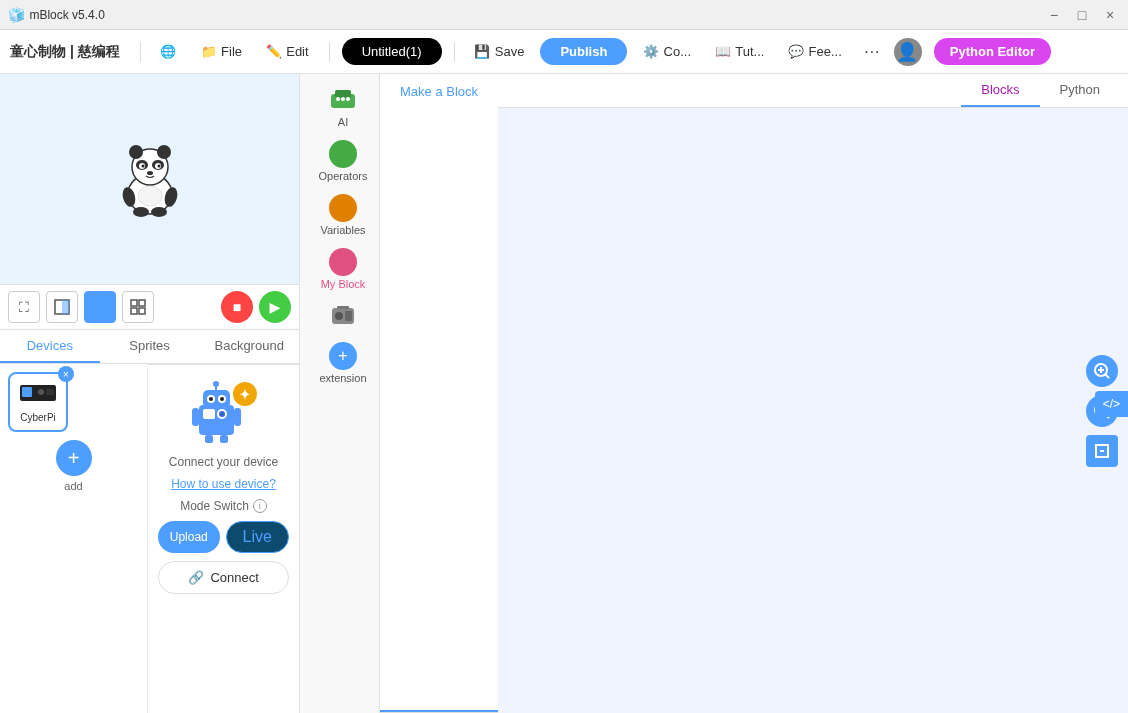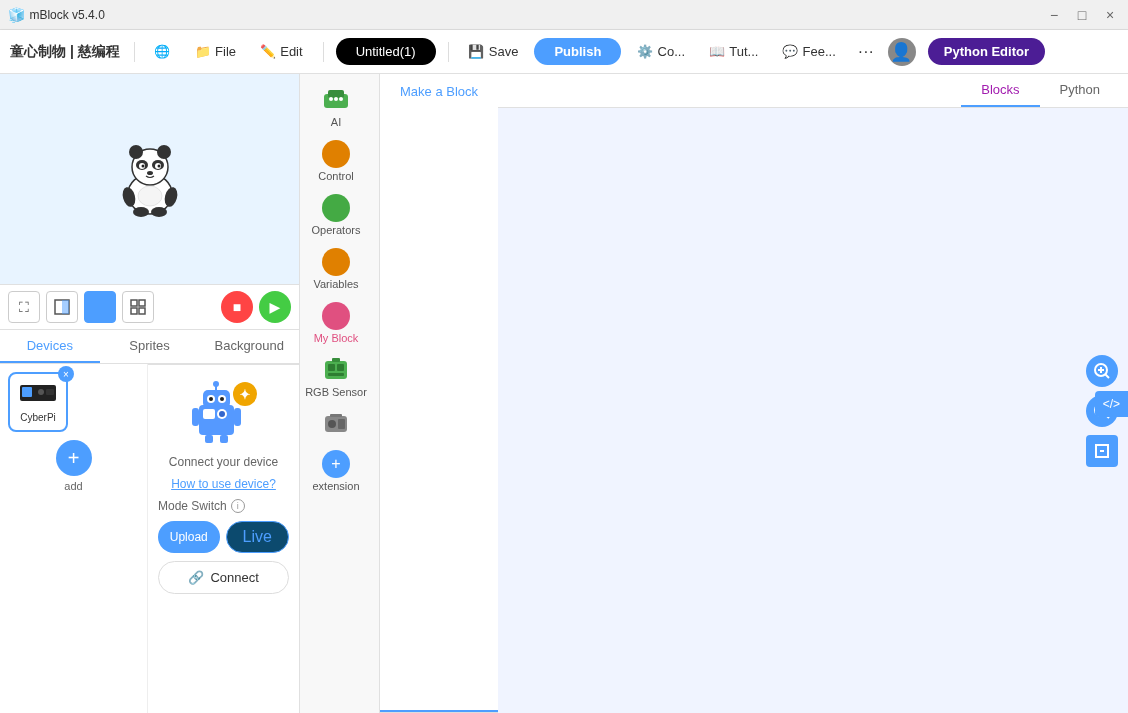--- a/index.html
+++ b/index.html
@@ -23,21 +23,21 @@
     .menu-bar {
       height: 44px;
       background: white;
       display: flex;
       align-items: center;
       padding: 0 10px;
       gap: 8px;
       border-bottom: 1px solid #e0e0e0;
       box-shadow: 0 1px 3px rgba(0,0,0,0.1);
     }
-    .menu-logo { font-size: 14px; color: #333; font-weight: bold; margin-right: 2px; white-space: nowrap; }
+    .menu-logo { font-size: 14px; color: #333; font-weight: bold; margin-right: 8px; white-space: nowrap; }
     .menu-item { display: flex; align-items: center; gap: 4px; padding: 4px 8px; cursor: pointer; color: #333; font-size: 13px; border-radius: 4px; }
     .menu-separator { width: 1px; height: 20px; background: #ddd; margin: 0 4px; }
     .project-name-btn {
       background: #000000;
       color: white;
       border: none;
       border-radius: 20px;
       padding: 6px 20px;
       font-size: 13px;
       cursor: pointer;
@@ -50,21 +50,21 @@
       border-radius: 20px;
       padding: 6px 20px;
       font-size: 13px;
       cursor: pointer;
       font-weight: bold;
     }
     .menu-icon-btn { display: flex; align-items: center; gap: 4px; color: #333; font-size: 13px; cursor: pointer; padding: 4px 8px; }
     .more-btn { color: #333; font-size: 16px; cursor: pointer; padding: 4px 6px; }
     .avatar { width: 28px; height: 28px; border-radius: 50%; background: #888; overflow: hidden; display: flex; align-items: center; justify-content: center; }
     .python-editor-btn {
-      background: #4c1d95;
+      background: #d946ef;
       color: white;
       border: none;
       border-radius: 20px;
       padding: 6px 16px;
       font-size: 13px;
       cursor: pointer;
       font-weight: bold;
       margin-left: 4px;
     }
 
@@ -180,41 +180,41 @@
       padding: 10px;
       display: flex;
       flex-direction: column;
       align-items: center;
       gap: 8px;
       border-top: 1px solid #e0e0e0;
     }
     .connect-illustration { width: 100px; height: 70px; position: relative; display: flex; align-items: center; justify-content: center; }
     .connect-text { font-size: 12px; color: #666; }
     .how-to-link { font-size: 12px; color: #4d9eff; text-decoration: underline; cursor: pointer; }
-    .mode-switch-row { display: flex; align-items: center; gap: 4px; font-size: 12px; color: #666; width: 100%; }
+    .mode-switch-row { display: flex; align-items: center; gap: 4px; font-size: 12px; color: #666; width: 100%; justify-content: center; }
     .info-icon { width: 14px; height: 14px; border: 1px solid #999; border-radius: 50%; font-size: 9px; display: flex; align-items: center; justify-content: center; color: #999; cursor: pointer; }
     .upload-live-row { display: flex; gap: 6px; width: 100%; justify-content: space-between; }
     .upload-btn {
       flex: 1; padding: 6px; background: #4d9eff; color: white; border: none; border-radius: 20px; font-size: 12px; cursor: pointer;
     }
     .live-btn {
       flex: 1; padding: 6px; background: #0c4a6e; color: #4d9eff; border: 1.5px solid #4d9eff; border-radius: 20px; font-size: 16px; cursor: pointer;
     }
     .connect-btn {
       width: 100%; padding: 8px; background: white; color: #333; border: 1.5px solid #ddd; border-radius: 20px; font-size: 13px; cursor: pointer; display: flex; align-items: center; justify-content: center; gap: 6px;
     }
 
     
     .block-categories {
       width: 80px;
       background: #f8f8f8;
       border-right: 1px solid #e0e0e0;
       display: flex;
       flex-direction: column;
-      align-items: flex-start;
+      align-items: flex-end;
       padding: 8px 0;
       gap: 4px;
       overflow-y: auto;
     }
     .category-item {
       display: flex;
       flex-direction: column;
       align-items: center;
       cursor: pointer;
       padding: 4px;
@@ -528,52 +528,36 @@
           <circle cx="9" cy="13" r="2" fill="white"></circle>
           <circle cx="14" cy="13" r="2" fill="white"></circle>
           <circle cx="19" cy="13" r="2" fill="white"></circle>
         </svg>
       </div>
       <span class="category-label">AI</span>
     </div>
 
 
 
-    <div class="category-item">
-      <div class="category-circle" style="background:#e08000;"></div>
-      <span class="category-label">Control</span>
-    </div>
 
     <div class="category-item">
       <div class="category-circle" style="background:#44aa44;"></div>
       <span class="category-label">Operators</span>
     </div>
 
     <div class="category-item">
       <div class="category-circle" style="background:#e08000;"></div>
       <span class="category-label">Variables</span>
     </div>
 
     <div class="category-item">
       <div class="category-circle" style="background:#e05080;"></div>
       <span class="category-label pink">My Block</span>
     </div>
 
-    <div class="category-item">
-      <div class="category-icon-img">
-        <svg width="28" height="28" viewBox="0 0 28 28">
-          <rect x="3" y="5" width="22" height="18" rx="3" fill="#4CAF50"></rect>
-          <rect x="6" y="8" width="7" height="7" rx="1" fill="#2e7d32"></rect>
-          <rect x="15" y="8" width="7" height="7" rx="1" fill="#2e7d32"></rect>
-          <rect x="6" y="17" width="16" height="3" rx="1" fill="#2e7d32"></rect>
-          <rect x="10" y="2" width="8" height="4" rx="1" fill="#388E3C"></rect>
-        </svg>
-      </div>
-      <span class="category-label">RGB Sensor</span>
-    </div>
 
     <div class="category-item">
       <div class="category-icon-img">
         <svg width="28" height="28" viewBox="0 0 28 28">
           <rect x="3" y="6" width="22" height="16" rx="3" fill="#888"></rect>
           <circle cx="10" cy="14" r="4" fill="#555"></circle>
           <rect x="16" y="9" width="7" height="10" rx="1" fill="#666"></rect>
           <rect x="8" y="4" width="12" height="3" rx="1" fill="#777"></rect>
         </svg>
       </div>

